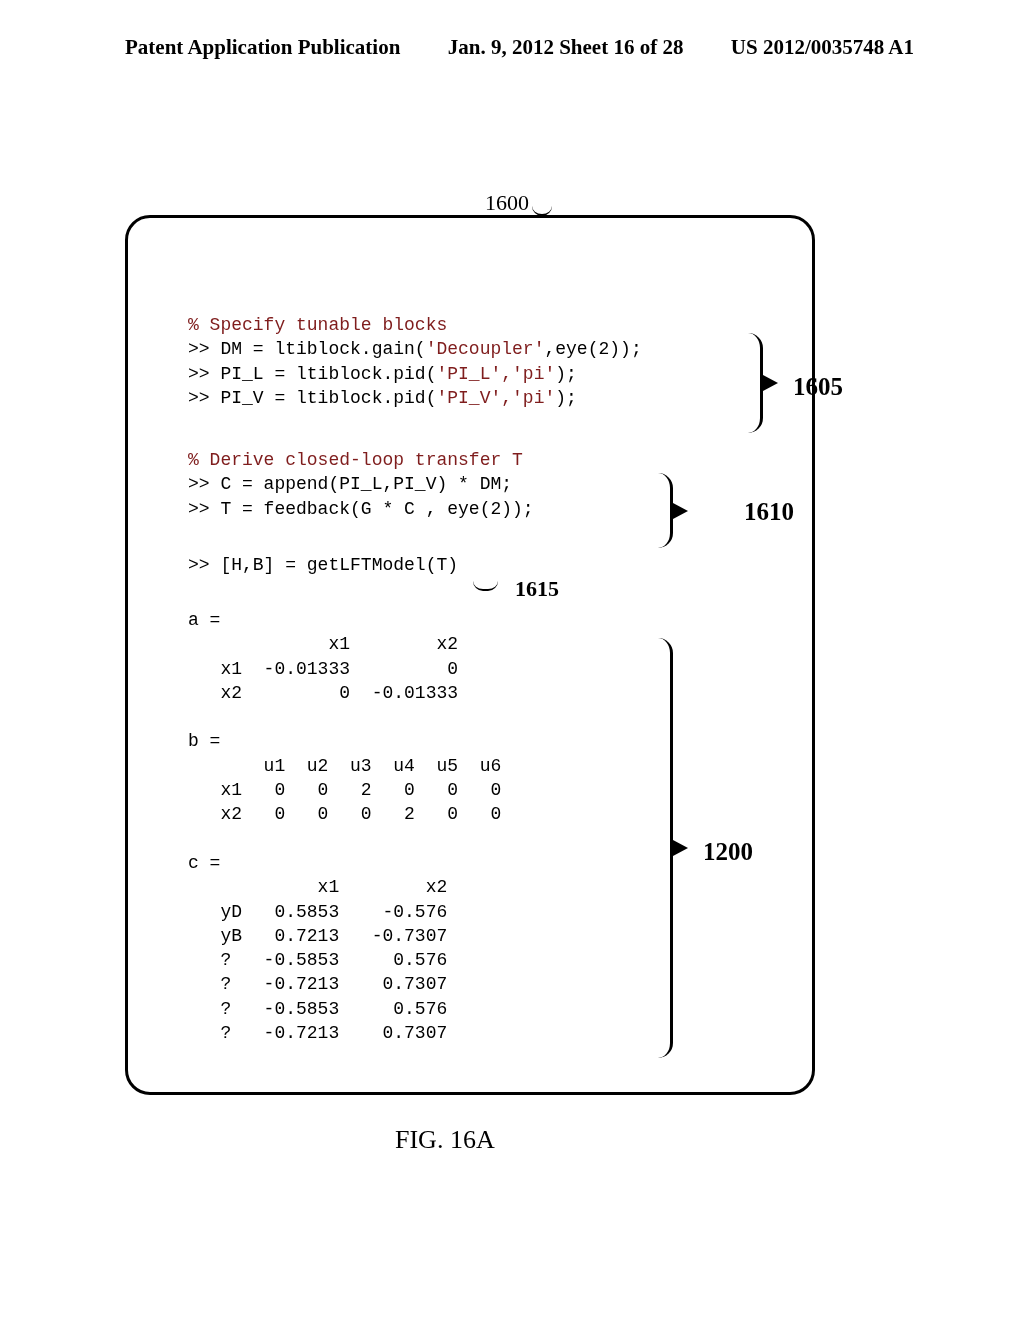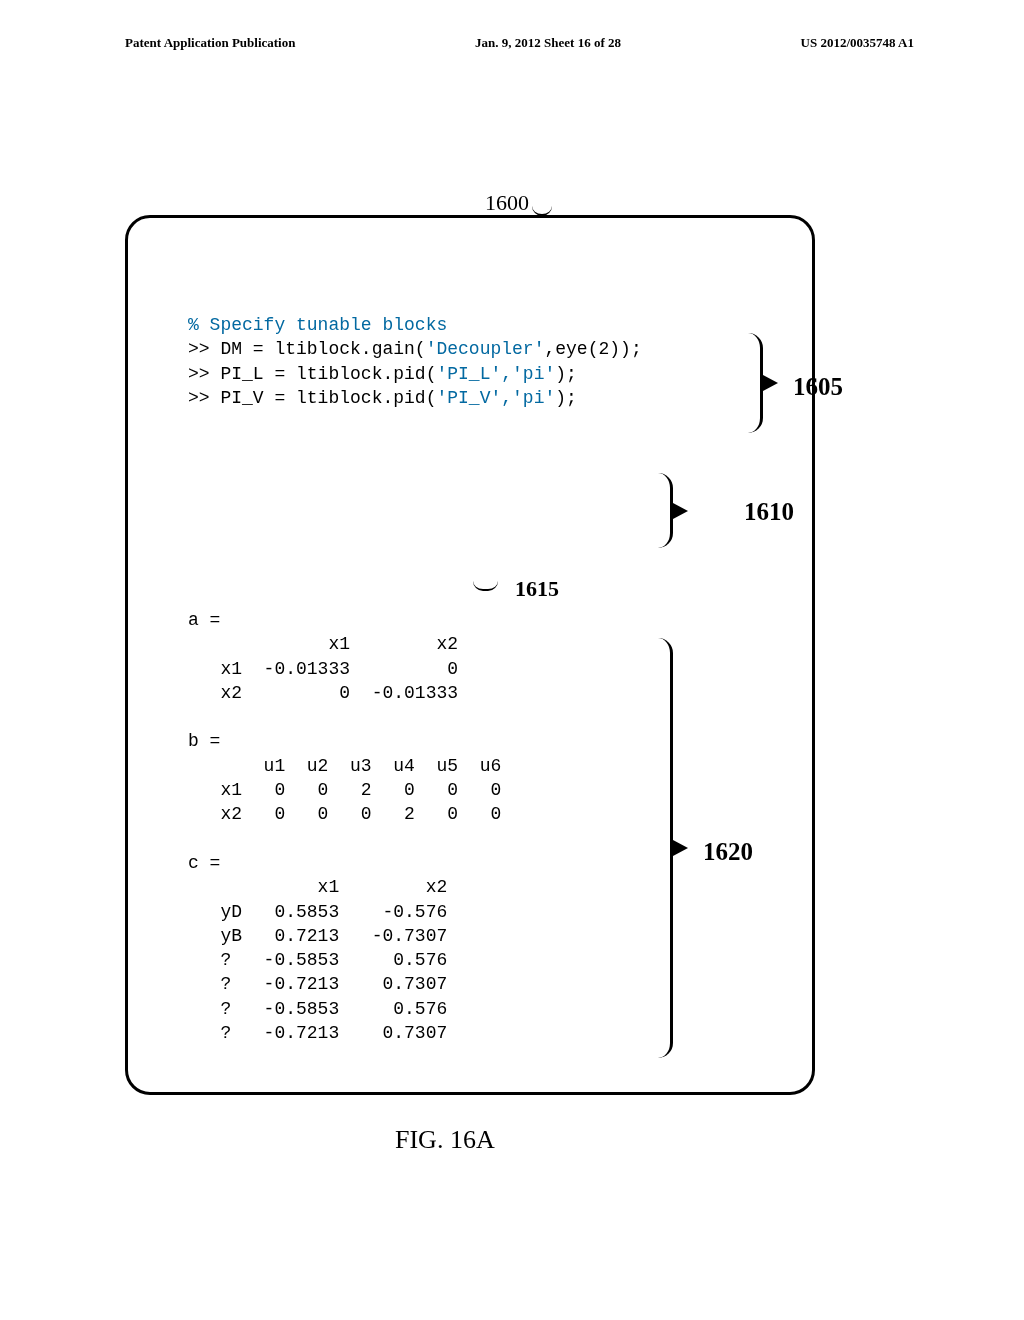--- a/index.html
+++ b/index.html
@@ -15,21 +15,21 @@
       position: relative;
     }
     .header {
       position: absolute;
       top: 35px;
       left: 0;
       width: 100%;
       padding: 0 110px 0 125px;
       display: flex;
       justify-content: space-between;
-      font-size: 13px;
+      font-size: 21px;
       font-weight: bold;
     }
     .figure-container {
       position: absolute;
       top: 190px;
       left: 125px;
       width: 740px;
     }
     .figure-label {
       position: absolute;
@@ -62,21 +62,21 @@
       position: absolute;
       font-family: "Courier New", monospace;
       font-size: 18px;
       white-space: pre;
       line-height: 1.35;
     }
     .block-1605 { top: 95px; left: 60px; }
     .block-1610 { top: 230px; left: 60px; }
     .block-1615 { top: 335px; left: 60px; }
     .block-1620 { top: 390px; left: 60px; }
-    .grey { color: #0369a1; }
+    .grey { color: #7f1d1d; }
     .brace {
       position: absolute;
       border-right: 3px solid black;
       border-top-right-radius: 15px;
       border-bottom-right-radius: 15px;
     }
     .brace::after {
       content: "";
       position: absolute;
       right: -18px;
@@ -139,21 +139,25 @@
     <span>1600</span><span class="arc"></span>
   </div>
 
   <div class="panel">
 
     <div class="code-block block-1605"><span class="grey">% Specify tunable blocks</span>
 <span>&gt;&gt; DM = ltiblock.gain(</span><span class="grey">'Decoupler'</span><span>,eye(2));</span>
 <span>&gt;&gt; PI_L = ltiblock.pid(</span><span class="grey">'PI_L','pi'</span><span>);</span>
 <span>&gt;&gt; PI_V = ltiblock.pid(</span><span class="grey">'PI_V','pi'</span><span>);</span></div>
 
+    <div class="code-block block-1610"><span class="grey">% Derive closed-loop transfer T</span>
+<span>&gt;&gt; C = append(PI_L,PI_V) * DM;</span>
+<span>&gt;&gt; T = feedback(G * C , eye(2));</span></div>
 
+    <div class="code-block block-1615"><span>&gt;&gt; [H,B] = getLFTModel(T)</span></div>
 
     <div class="code-block block-1620"><span>a =
              x1        x2
    x1  -0.01333         0
    x2         0  -0.01333
 
 b =
        u1  u2  u3  u4  u5  u6
    x1   0   0   2   0   0   0
    x2   0   0   0   2   0   0
@@ -166,20 +170,20 @@
    ?   -0.7213    0.7307
    ?   -0.5853     0.576
    ?   -0.7213    0.7307</span></div>
 
     <div class="brace brace-1605"></div>
     <div class="brace brace-1610"></div>
     <div class="brace brace-1620"></div>
 
     <div class="callout-label callout-1605">1605</div>
     <div class="callout-label callout-1610">1610</div>
-    <div class="callout-label callout-1620">1620</div>
+    <div class="callout-label callout-1620">1200</div>
     <div class="arc-1615"></div>
     <div class="callout-1615">1615</div>
 
   </div>
 
   <div class="fig-caption">FIG. 16A</div>
 </div>
 
 </body></html>

